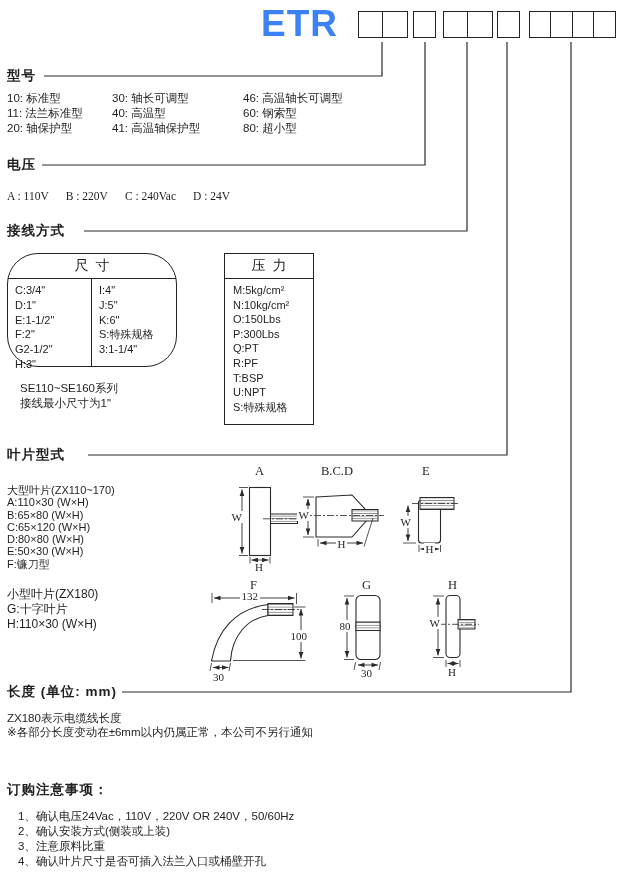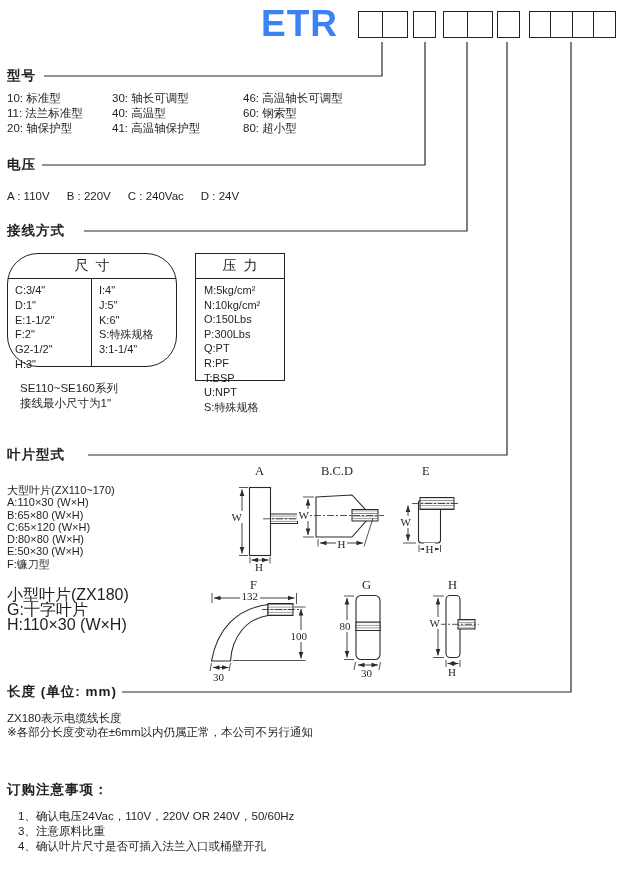--- a/index.html
+++ b/index.html
@@ -33,24 +33,24 @@
   .shaft{fill:url(#hatch);stroke:#2a2a2a;stroke-width:1;}
   .dim{stroke:#2a2a2a;stroke-width:0.9;fill:none;}
   .ext{stroke:#2a2a2a;stroke-width:0.8;}
   .cl{stroke:#2a2a2a;stroke-width:0.8;stroke-dasharray:7 2 2 2;}
   
   .fig{font-family:"Liberation Serif","DejaVu Serif",serif;font-size:12.5px;z-index:3;}
   .dimlab{font-family:"Liberation Serif","DejaVu Serif",serif;font-size:11px;z-index:3;}
   .onln{background:#fff;padding:0 1.5px;}
   .vane-list{font-size:11px;line-height:12.3px;}
   .vane-list .t{margin-bottom:0;}
-  .small-list{font-size:16px;line-height:15px;}
+  .small-list{font-size:12px;line-height:15px;}
   .len-list{font-size:11.5px;line-height:14px;}
   .ord-list{font-size:11.5px;line-height:14.9px;}
-  .volt-row{display:flex;gap:17px;font-size:11.5px;}
+  .volt-row{display:flex;gap:17px;font-size:11.5px;font-family:Liberation Serif, serif;}
   .notes{font-size:11.5px;line-height:15px;}
 </style>
 </head>
 <body>
 
 <div id="page">
 
   <svg width="623" height="886" viewBox="0 0 623 886">
     <defs>
       <marker id="arr" markerWidth="9" markerHeight="7" refX="7.5" refY="2.8" orient="auto-start-reverse">
@@ -206,21 +206,21 @@
         <div>S:特殊规格</div>
         <div>3:1-1/4"</div>
       </div>
     </div>
   </div>
   <div class="abs notes" style="left:20px;top:381px;">
     <div>SE110~SE160系列</div>
     <div>接线最小尺寸为1"</div>
   </div>
 
-  <div class="spec-table" style="left:195px;top:253px;width:90px;height:128px;">
+  <div class="spec-table" style="left:224px;top:253px;width:90px;height:172px;">
     <div class="thead">压力</div>
     <div class="plist">
       <div>M:5kg/cm²</div>
       <div>N:10kg/cm²</div>
       <div>O:150Lbs</div>
       <div>P:300Lbs</div>
       <div>Q:PT</div>
       <div>R:PF</div>
       <div>T:BSP</div>
       <div>U:NPT</div>
@@ -267,17 +267,18 @@
 
   <div class="abs sec" style="left:7px;top:683px;">长度 (单位: mm)</div>
   <div class="abs len-list" style="left:7px;top:711px;">
     <div>ZX180表示电缆线长度</div>
     <div>※各部分长度变动在±6mm以内仍属正常，本公司不另行通知</div>
   </div>
 
   <div class="abs sec" style="left:7px;top:781px;">订购注意事项：</div>
   <div class="abs ord-list" style="left:18px;top:809px;">
     <div>1、确认电压24Vac，110V，220V OR 240V，50/60Hz</div>
+    <div>2、确认安装方式(侧装或上装)</div>
     <div>3、注意原料比重</div>
     <div>4、确认叶片尺寸是否可插入法兰入口或桶壁开孔</div>
   </div>
 
 </div>
 
 </body></html>

